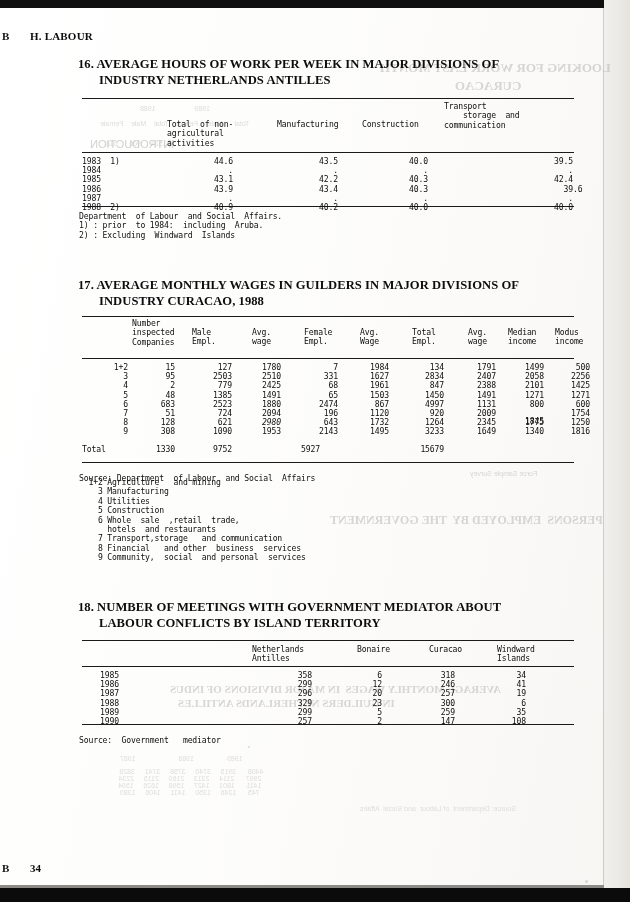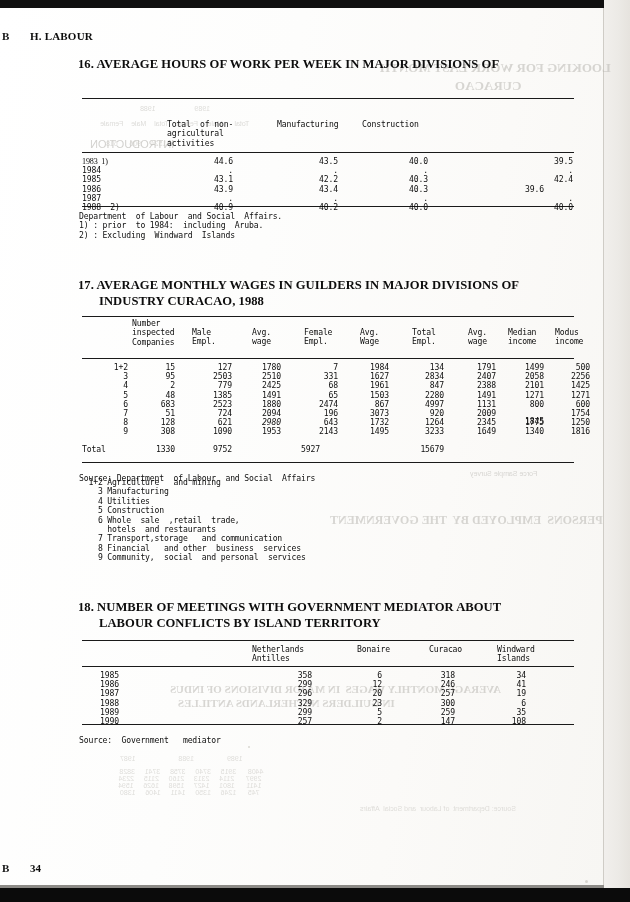--- a/index.html
+++ b/index.html
@@ -156,35 +156,39 @@
  1411      1801     1427     1598     1626     1594
   745      1246     1350     1411     1406     1380</div>
   <div class="bleed" style="left:360px;top:805px;font-size:7px;color:#c8c6c1;">Source: Department  of Labour  and Social  Affairs</div>
 
   <div class="cornerB" style="left:2px; top:30px;">B</div>
   <div class="hdr-left" style="left:30px; top:30px;">H. LABOUR</div>
 
   <div class="tbl-title" style="left:78px; top:57px; width:505px;">
     <span class="num">16.</span>
     <span>AVERAGE  HOURS  OF  WORK PER  WEEK IN MAJOR  DIVISIONS OF</span><br>
+    <span style="display:inline-block; margin-left:21px;">INDUSTRY NETHERLANDS ANTILLES</span>
   </div>
 
   <div class="rule" style="left:82px; top:98px; width:492px; height:1.4px;"></div>
   <div class="rule" style="left:82px; top:152px; width:492px; height:1.2px;"></div>
   <div class="rule" style="left:82px; top:206px; width:492px; height:1.2px;"></div>
 
   <div class="cell l" style="left:167px; top:120px; width:110px;">Total  of non-
 agricultural
 activities</div>
   <div class="cell l" style="left:277px; top:120px; width:100px;">Manufacturing</div>
   <div class="cell l" style="left:362px; top:120px; width:100px;">Construction</div>
+  <div class="cell l" style="left:444px; top:102px; width:120px;">Transport
+    storage  and
+communication</div>
 
   <div id="t16-body">
       <div>
-        <div class="cell l" style="left: 82px; top: 157px; width: 70px; font-family: Liberation Serif, serif;">1983  1)</div>
+        <div class="cell l" style="left: 82px; top: 157px; width: 70px;">1983  1)</div>
         <div class="cell r" style="left: 173px; top: 157px; width: 60px;">44.6</div>
         <div class="cell r" style="left: 278px; top: 157px; width: 60px;">43.5</div>
         <div class="cell r" style="left: 368px; top: 157px; width: 60px;">40.0</div>
         <div class="cell r" style="left: 513px; top: 157px; width: 60px;">39.5</div>
       </div>
       <div>
         <div class="cell l" style="left: 82px; top: 166.2px; width: 70px;">1984</div>
         <div class="cell r" style="left: 173px; top: 166.2px; width: 60px;">.</div>
         <div class="cell r" style="left: 278px; top: 166.2px; width: 60px;">.</div>
         <div class="cell r" style="left: 368px; top: 166.2px; width: 60px;">.</div>
@@ -195,21 +199,21 @@
         <div class="cell r" style="left: 173px; top: 175.4px; width: 60px;">43.1</div>
         <div class="cell r" style="left: 278px; top: 175.4px; width: 60px;">42.2</div>
         <div class="cell r" style="left: 368px; top: 175.4px; width: 60px;">40.3</div>
         <div class="cell r" style="left: 513px; top: 175.4px; width: 60px;">42.4</div>
       </div>
       <div>
         <div class="cell l" style="left: 82px; top: 184.6px; width: 70px;">1986</div>
         <div class="cell r" style="left: 173px; top: 184.6px; width: 60px;">43.9</div>
         <div class="cell r" style="left: 278px; top: 184.6px; width: 60px;">43.4</div>
         <div class="cell r" style="left: 368px; top: 184.6px; width: 60px;">40.3</div>
-        <div class="cell r" style="left: 484px; top: 184.6px; width: 60px;">39.6</div>
+        <div class="cell r" style="left: 543px; top: 184.6px; width: 60px; text-align: center;">39.6</div>
       </div>
       <div>
         <div class="cell l" style="left: 82px; top: 193.8px; width: 70px;">1987</div>
         <div class="cell r" style="left: 173px; top: 193.8px; width: 60px;">.</div>
         <div class="cell r" style="left: 278px; top: 193.8px; width: 60px;">.</div>
         <div class="cell r" style="left: 368px; top: 193.8px; width: 60px;">.</div>
         <div class="cell r" style="left: 513px; top: 193.8px; width: 60px;">.</div>
       </div>
       <div>
         <div class="cell l" style="left: 82px; top: 203px; width: 70px;">1988  2)</div>
@@ -291,21 +295,21 @@
         <div class="cell r" style="left: 489px; top: 381.4px; width: 55px;">2101</div>
         <div class="cell r" style="left: 535px; top: 381.4px; width: 55px;">1425</div>
       </div>
       <div>
         <div class="cell r" style="left: 98px; top: 390.6px; width: 30px;">5</div>
         <div class="cell r" style="left: 120px; top: 390.6px; width: 55px;">48</div>
         <div class="cell r" style="left: 177px; top: 390.6px; width: 55px;">1385</div>
         <div class="cell r" style="left: 226px; top: 390.6px; width: 55px;">1491</div>
         <div class="cell r" style="left: 283px; top: 390.6px; width: 55px;">65</div>
         <div class="cell r" style="left: 334px; top: 390.6px; width: 55px;">1503</div>
-        <div class="cell r" style="left: 389px; top: 390.6px; width: 55px;">2280</div>
+        <div class="cell r" style="left: 389px; top: 390.6px; width: 55px;">1450</div>
         <div class="cell r" style="left: 441px; top: 390.6px; width: 55px;">1491</div>
         <div class="cell r" style="left: 489px; top: 390.6px; width: 55px;">1271</div>
         <div class="cell r" style="left: 535px; top: 390.6px; width: 55px;">1271</div>
       </div>
       <div>
         <div class="cell r" style="left: 98px; top: 399.8px; width: 30px;">6</div>
         <div class="cell r" style="left: 120px; top: 399.8px; width: 55px;">683</div>
         <div class="cell r" style="left: 177px; top: 399.8px; width: 55px;">2523</div>
         <div class="cell r" style="left: 226px; top: 399.8px; width: 55px;">1880</div>
         <div class="cell r" style="left: 283px; top: 399.8px; width: 55px;">2474</div>
@@ -314,21 +318,21 @@
         <div class="cell r" style="left: 441px; top: 399.8px; width: 55px;">1131</div>
         <div class="cell r" style="left: 489px; top: 399.8px; width: 55px;">800</div>
         <div class="cell r" style="left: 535px; top: 399.8px; width: 55px;">600</div>
       </div>
       <div>
         <div class="cell r" style="left: 98px; top: 409px; width: 30px;">7</div>
         <div class="cell r" style="left: 120px; top: 409px; width: 55px;">51</div>
         <div class="cell r" style="left: 177px; top: 409px; width: 55px;">724</div>
         <div class="cell r" style="left: 226px; top: 409px; width: 55px;">2094</div>
         <div class="cell r" style="left: 283px; top: 409px; width: 55px;">196</div>
-        <div class="cell r" style="left: 334px; top: 409px; width: 55px;">3073</div>
+        <div class="cell r" style="left: 334px; top: 409px; width: 55px;">1120</div>
         <div class="cell r" style="left: 389px; top: 409px; width: 55px;">920</div>
         <div class="cell r" style="left: 441px; top: 409px; width: 55px;">2009</div>
         <div class="cell r" style="left: 489px; top: 409px; width: 55px; margin-top: 8px;">1845</div>
         <div class="cell r" style="left: 535px; top: 409px; width: 55px;">1754</div>
       </div>
       <div>
         <div class="cell r" style="left: 98px; top: 418.2px; width: 30px;">8</div>
         <div class="cell r" style="left: 120px; top: 418.2px; width: 55px;">128</div>
         <div class="cell r" style="left: 177px; top: 418.2px; width: 55px;">621</div>
         <div class="cell r" style="left: 226px; top: 418.2px; width: 55px; font-style: italic;">2980</div>

